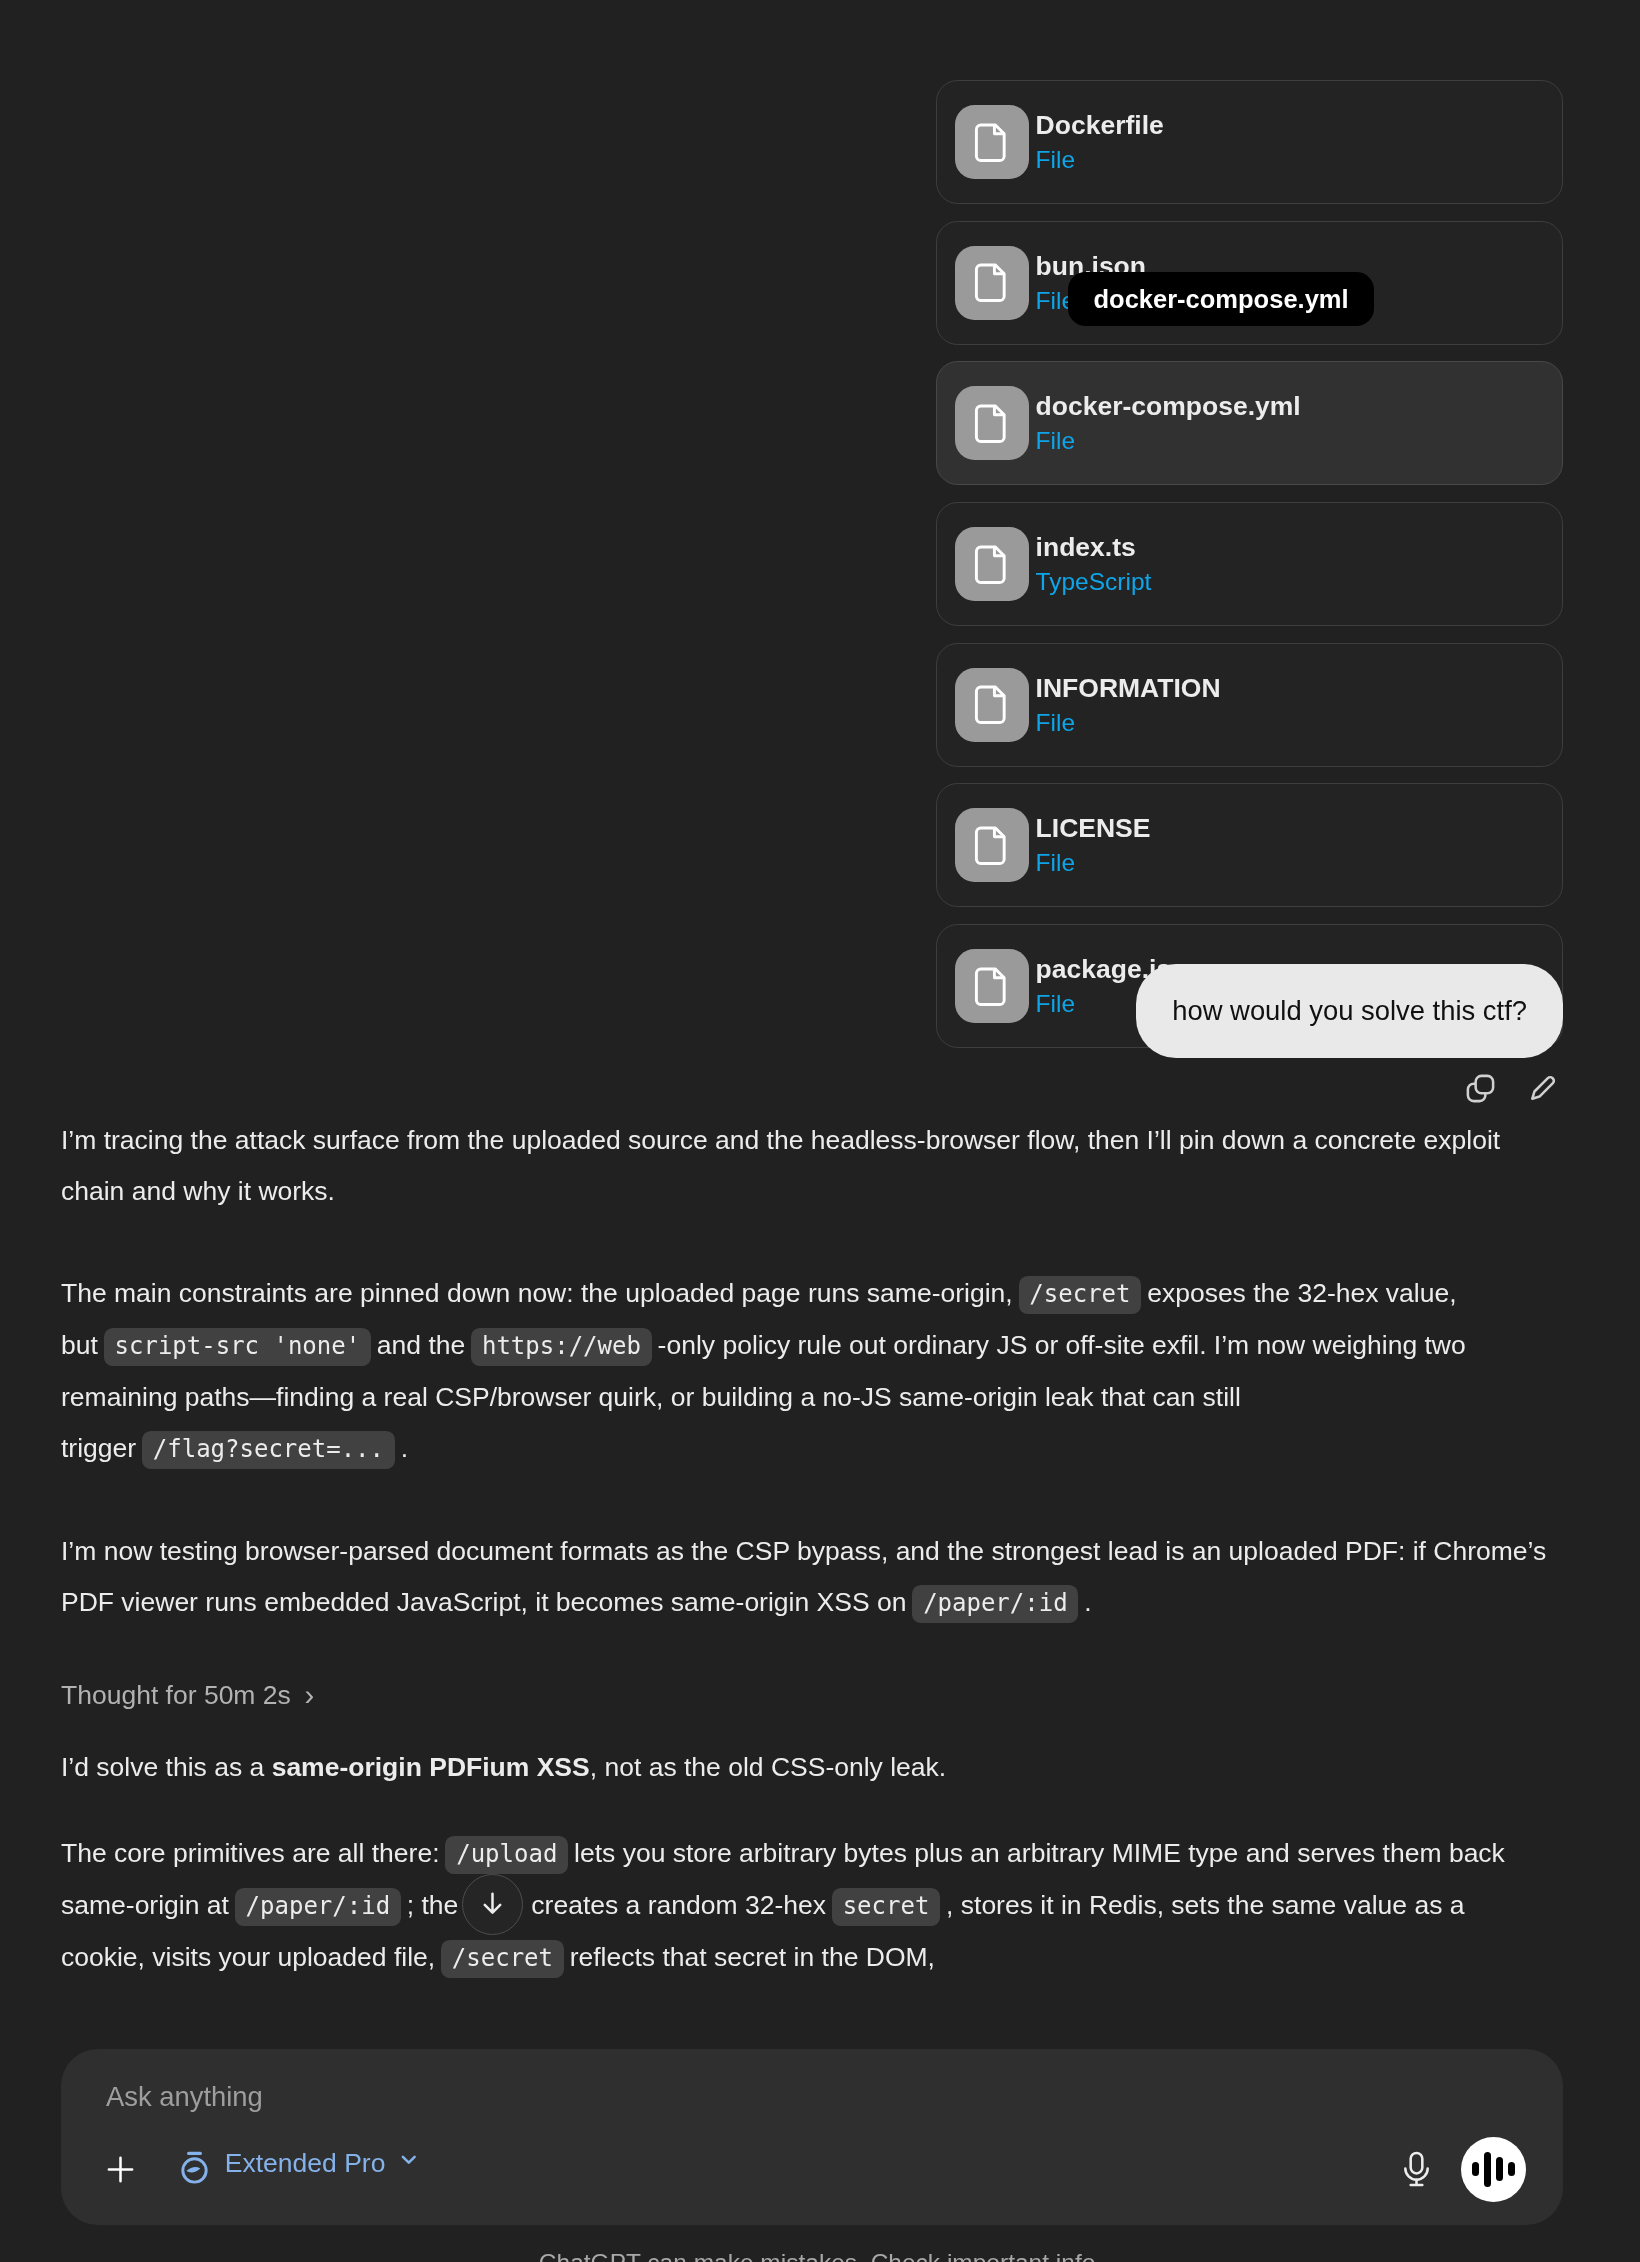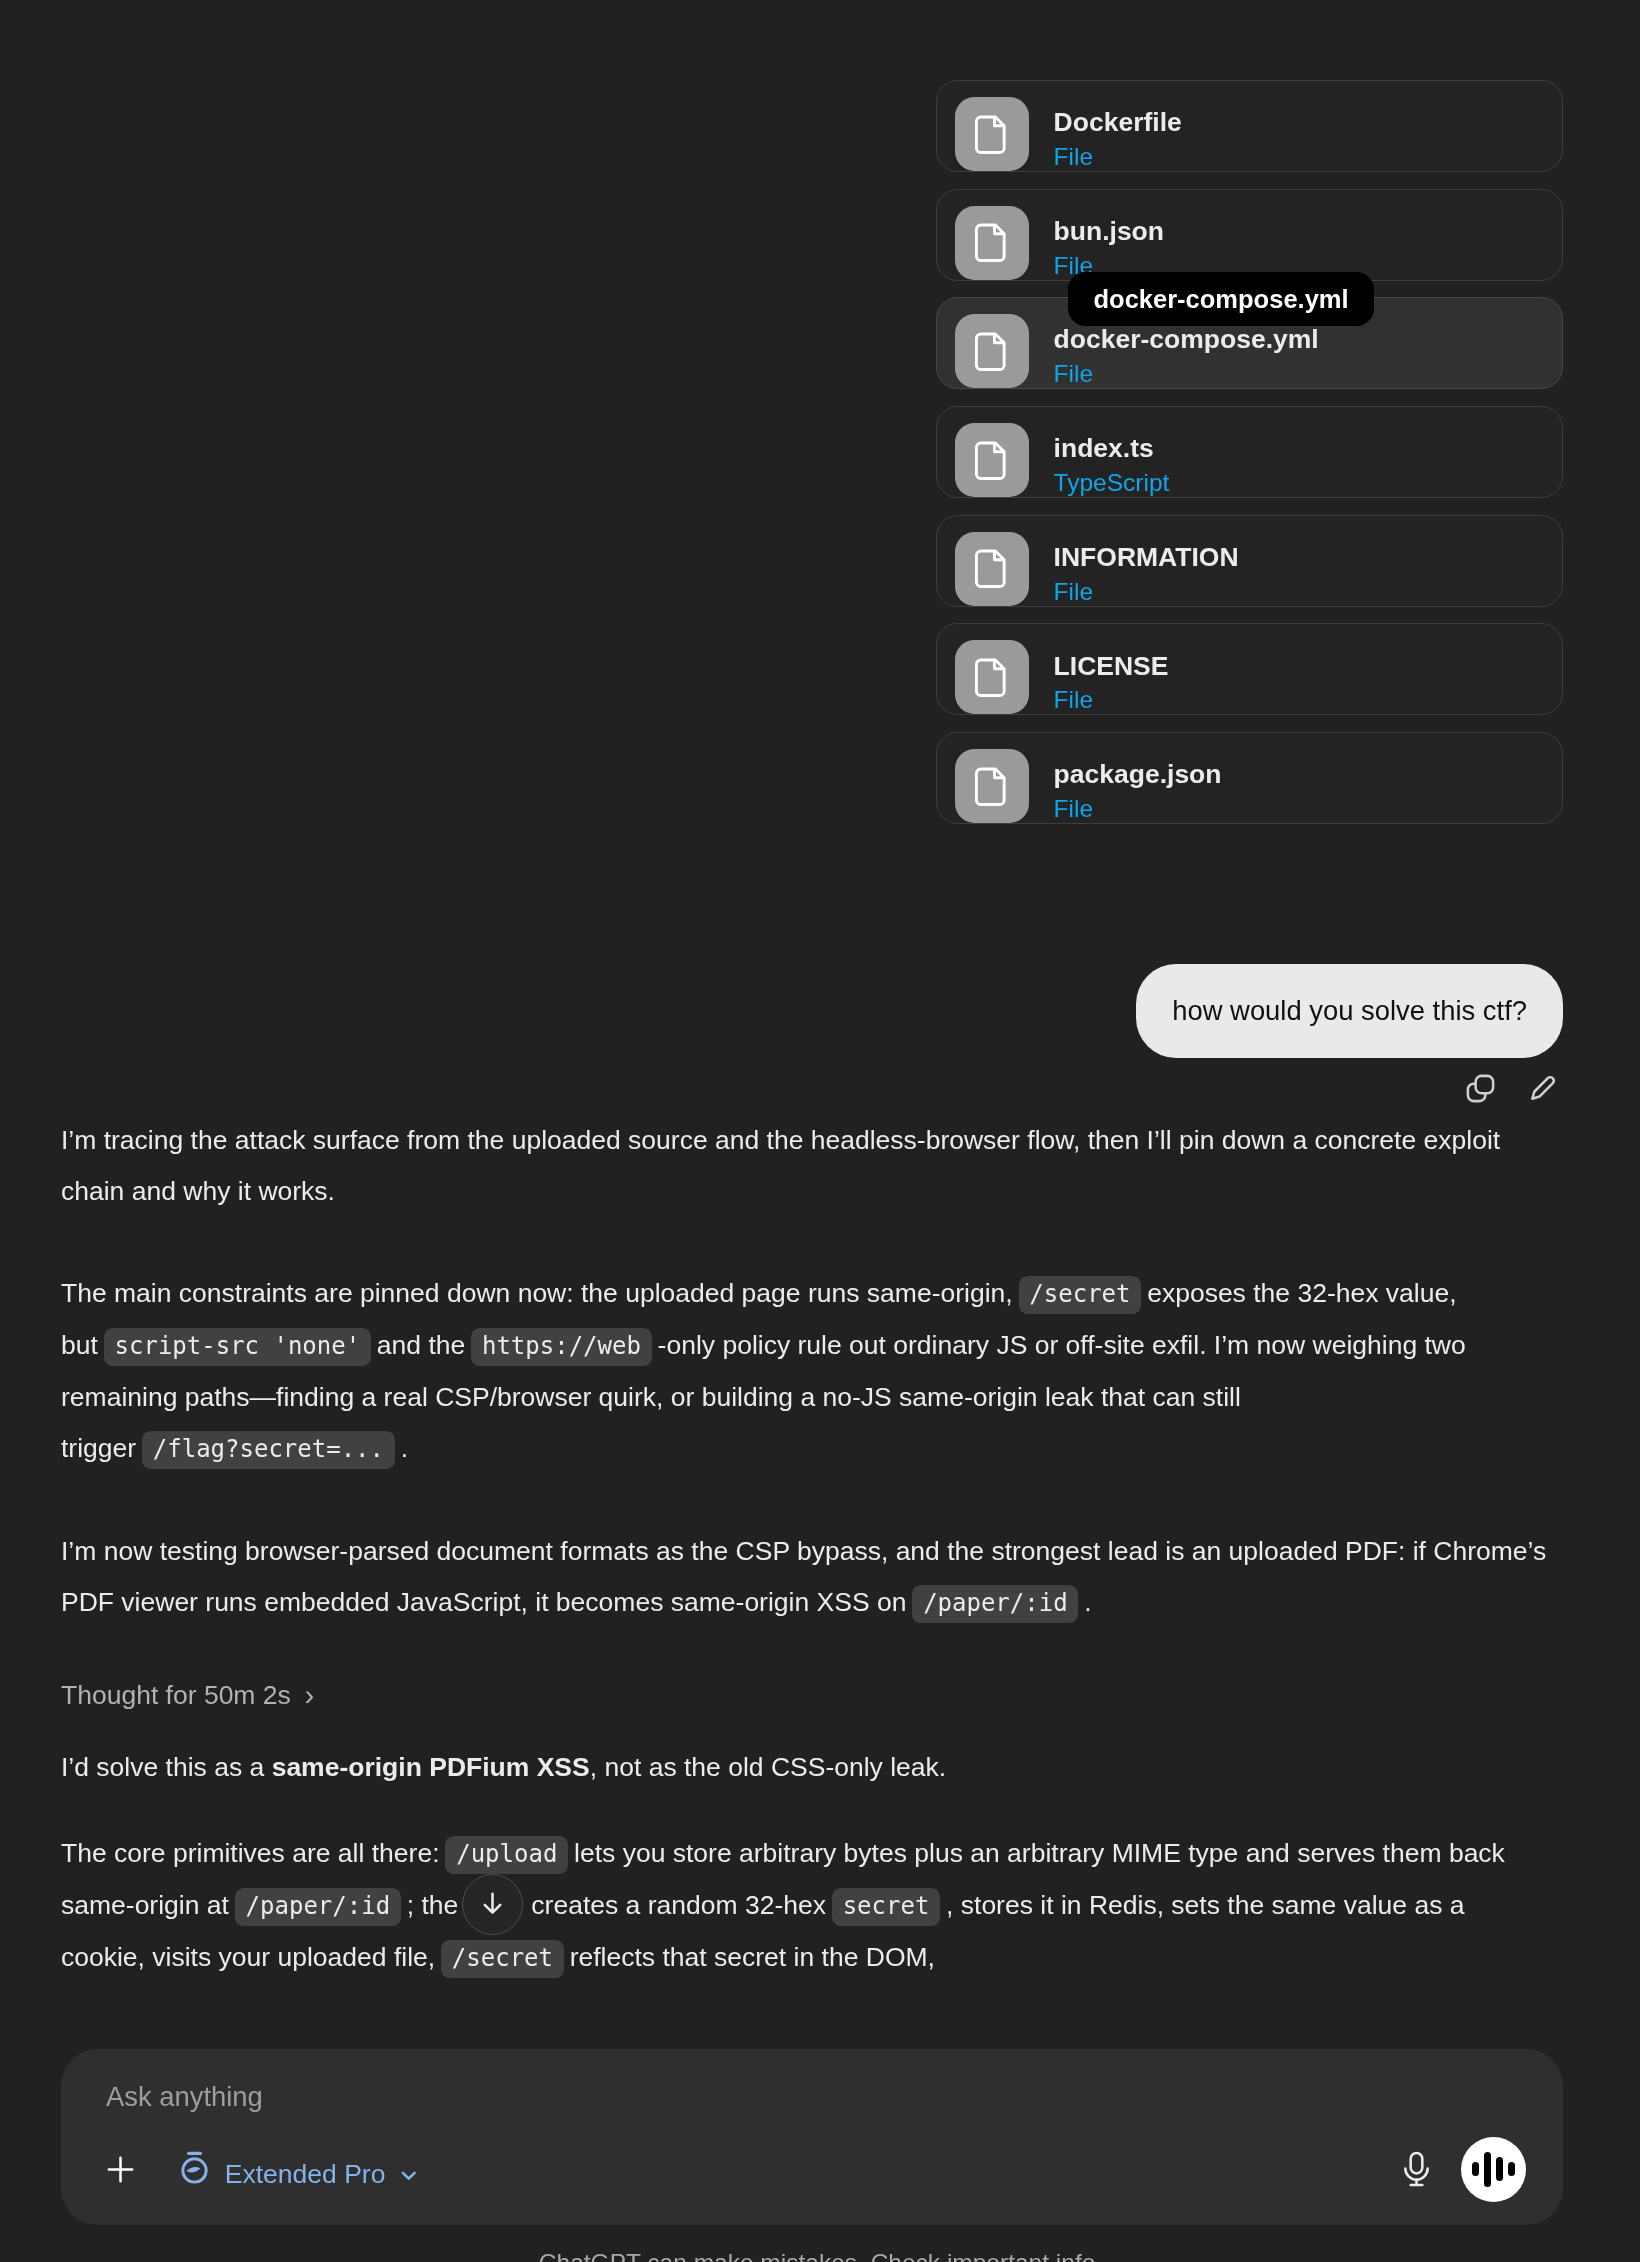--- a/index.html
+++ b/index.html
@@ -4,22 +4,22 @@
 <style>
   html,body{margin:0;padding:0;background:#212121;}
   body{
     width:1641px;height:2262px;position:relative;overflow:hidden;
     font-family:"Liberation Sans","DejaVu Sans",sans-serif;
     color:#ececec;-webkit-font-smoothing:antialiased;
   }
   
   .attachments{position:absolute;top:80px;right:78px;width:627px;display:flex;flex-direction:column;gap:16.7px;z-index:2;}
   .card{
-    box-sizing:border-box;height:92px;border:1px solid #3e3e3e;border-radius:21.6px;
-    background:#232323;display:flex;align-items:flex-end;padding:0 17.6px;gap:25px;cursor:pointer;
+    box-sizing:border-box;height:124px;border:1px solid #3e3e3e;border-radius:21.6px;
+    background:#232323;display:flex;align-items:center;padding:0 17.6px;gap:7px;cursor:pointer;
   }
   .card.hover{background:#313131;border-color:#484848;}
   .file-tile{width:74px;height:74px;border-radius:19.6px;background:#9a9a9a;flex:0 0 auto;
     display:flex;align-items:center;justify-content:center;}
   .card-text{display:flex;flex-direction:column;gap:4.9px;min-width:0;}
   .card-title{font-size:26.5px;font-weight:700;color:#ececec;white-space:nowrap;}
   .card-sub{font-size:24.5px;color:#0ea5e9;}
   
   .tooltip{
     position:absolute;top:272px;left:1068px;z-index:6;background:#000;color:#fff;
@@ -52,21 +52,21 @@
     background:#252525;border:1.5px solid #4d4d4d;display:flex;align-items:center;justify-content:center;
     cursor:pointer;z-index:4;padding:0;
   }
   
   .composer{
     position:absolute;left:61px;top:2049px;width:1502px;height:176px;box-sizing:border-box;
     background:#2f2f2f;border-radius:37px;z-index:8;
   }
   .composer-input{position:absolute;top:32px;left:45px;font-size:27.4px;color:#9e9e9e;}
   .composer-row{position:absolute;left:43px;right:37px;bottom:23.5px;display:flex;align-items:center;}
-  .model-select{display:flex;align-items:flex-end;gap:11.8px;margin-left:39px;cursor:pointer;background:none;border:none;padding:0;}
+  .model-select{display:flex;align-items:flex-start;gap:11.8px;margin-left:39px;cursor:pointer;background:none;border:none;padding:0;}
   .model-label{font-size:26.5px;font-weight:500;color:#85b2ea;}
   .composer-spacer{flex:1;}
   .mic-btn{margin-right:27.4px;}
   .voice-btn{
     width:65px;height:65px;border-radius:50%;background:#ffffff;border:none;cursor:pointer;
     display:flex;align-items:center;justify-content:center;gap:4.9px;padding:0;
   }
   .vbar{width:6.9px;border-radius:3.9px;background:#000;}
   
   .footer-clip{

